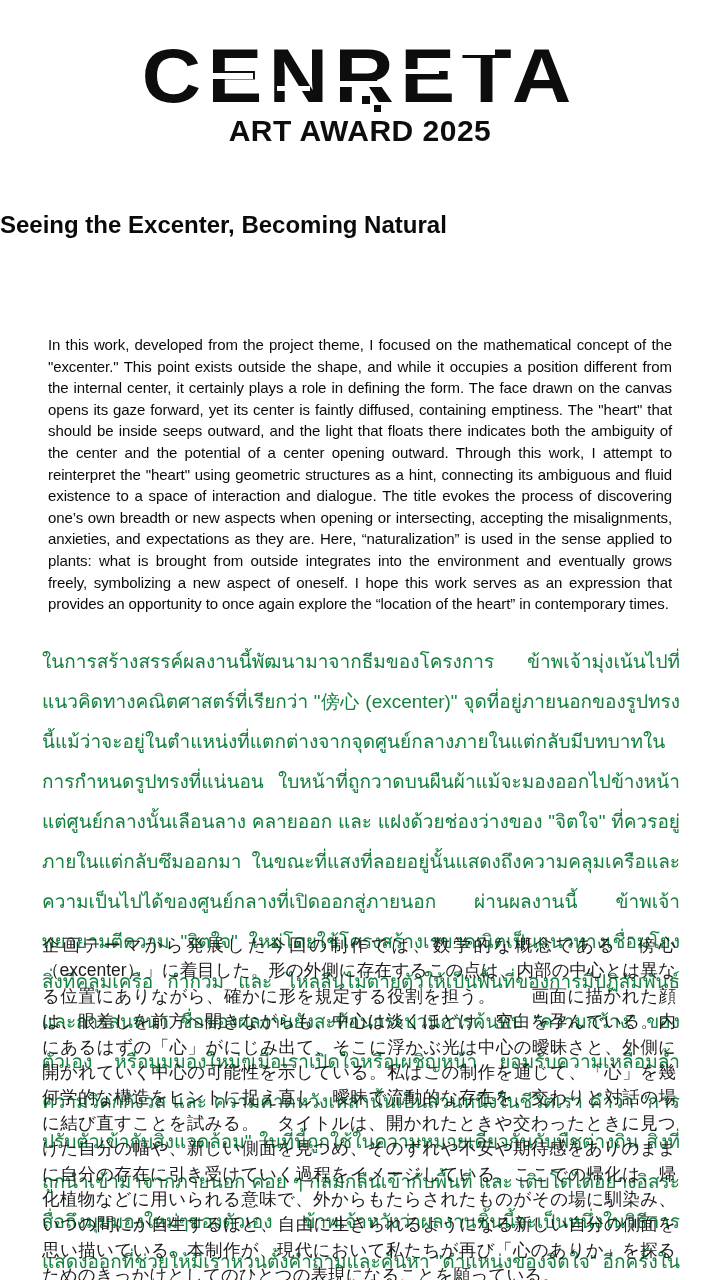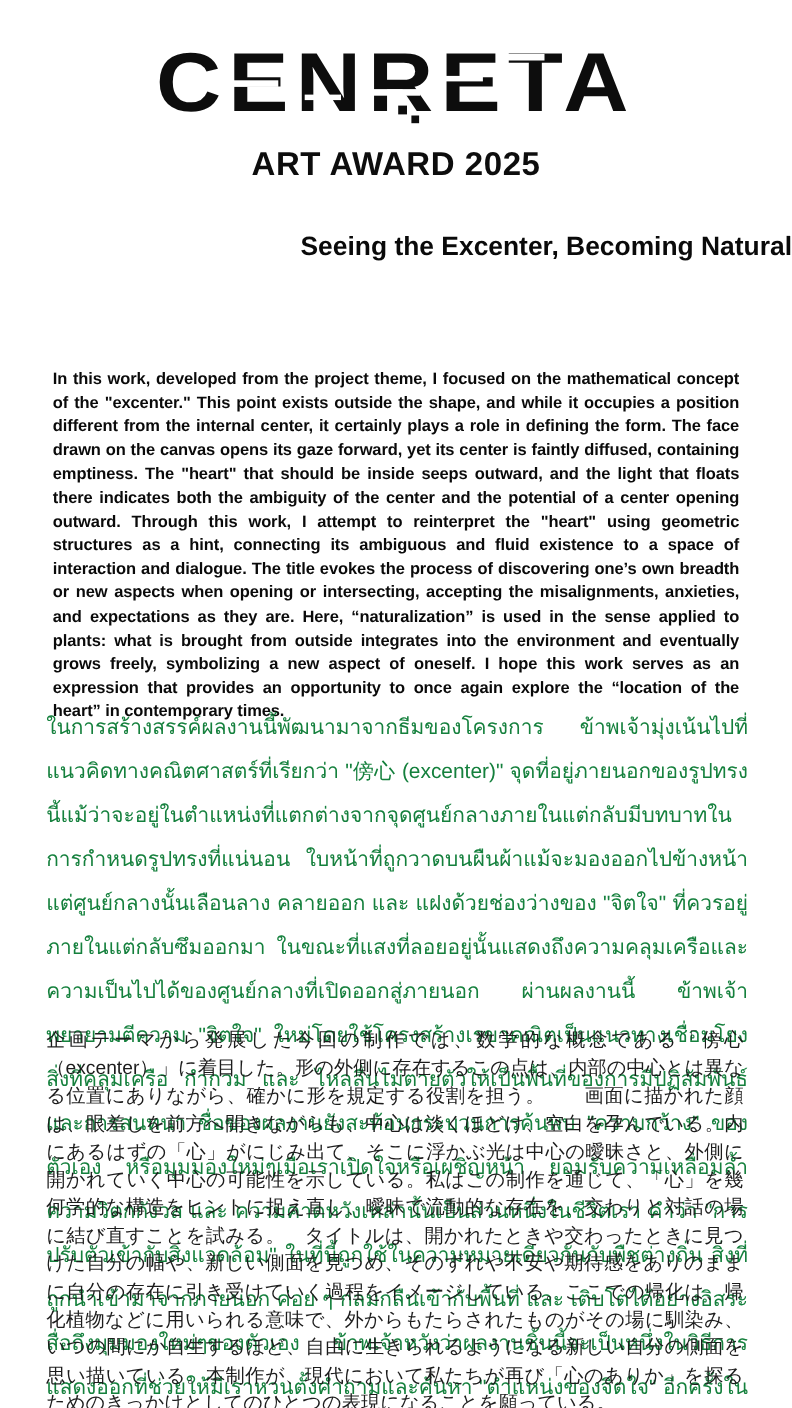--- a/index.html
+++ b/index.html
@@ -51,34 +51,34 @@
   .gs4 { top: 41%; left: 59.5%; width: 10%; height: 7%; }
   .gs5 { top: 14%; left: 74.5%; width: 9%;  height: 8%; }
   .glitch-pixel {
     position: absolute;
     background: #0d0d0d;
   }
   .gp1 { top: 76%; left: 50.5%; width: 8px; height: 8px; }
   .gp2 { top: 88%; left: 53.5%; width: 7px; height: 7px; }
 
   .logo-subtitle {
-    margin-top: 19px;
+    margin-top: 0;
     font-size: 30px;
     font-weight: 800;
     letter-spacing: 0.5px;
     color: #0d0d0d;
   }
 
   
   .titles {
     position: absolute;
     top: 210px;
     left: 0;
     width: 720px;
-    text-align: right;
+    text-align: left;
   }
   .title-en {
     margin: 0;
     font-size: 24px;
     font-weight: 700;
     line-height: 30px;
     color: #0a0a0a;
   }
   .title-th {
     margin: 0;
@@ -96,21 +96,21 @@
   }
 
   
   .statement-en {
     position: absolute;
     top: 334px;
     left: 48px;
     width: 624px;
     margin: 0;
     font-size: 15px;
-    font-weight: 700;
+    font-weight: 400;
     line-height: 21.6px;
     letter-spacing: -0.1px;
     text-align: justify;
     color: #0a0a0a;
   }
   .statement-th {
     position: absolute;
     top: 642px;
     left: 42px;
     width: 638px;

